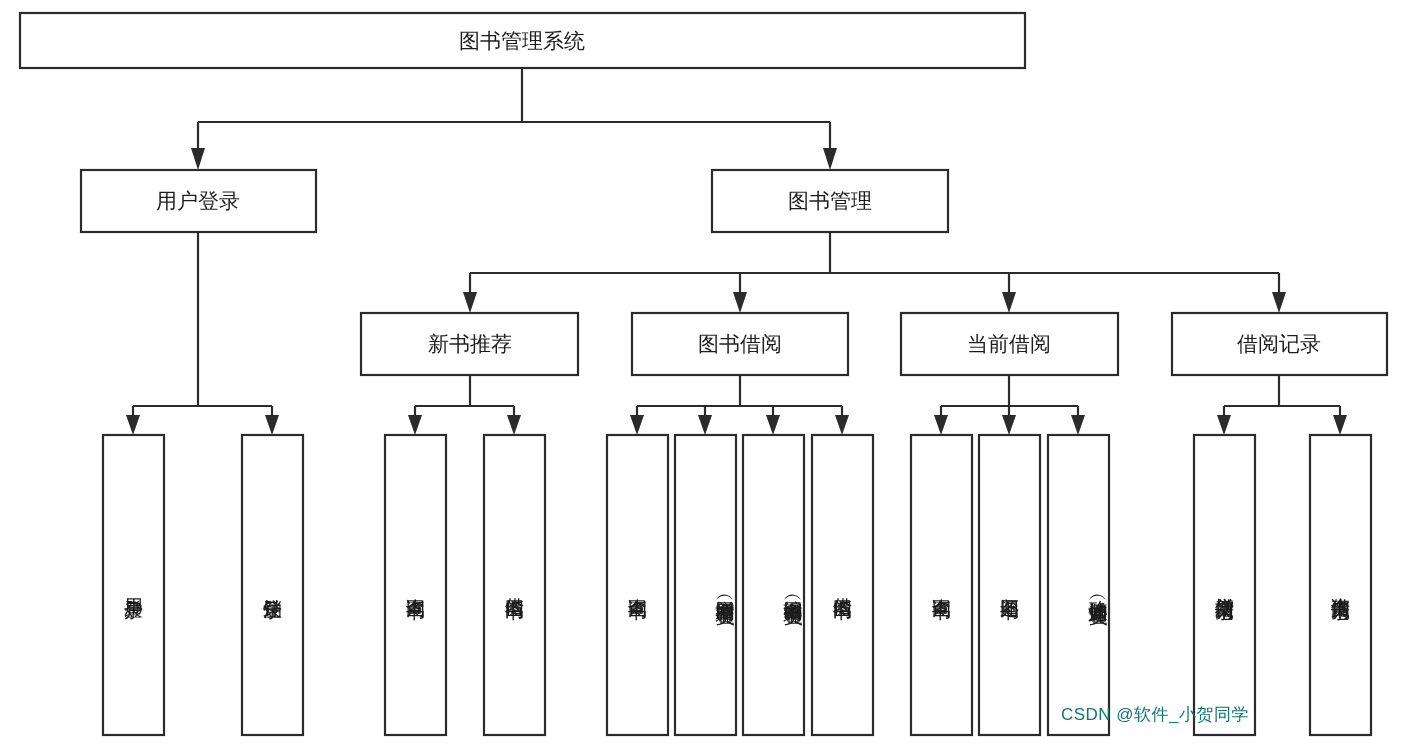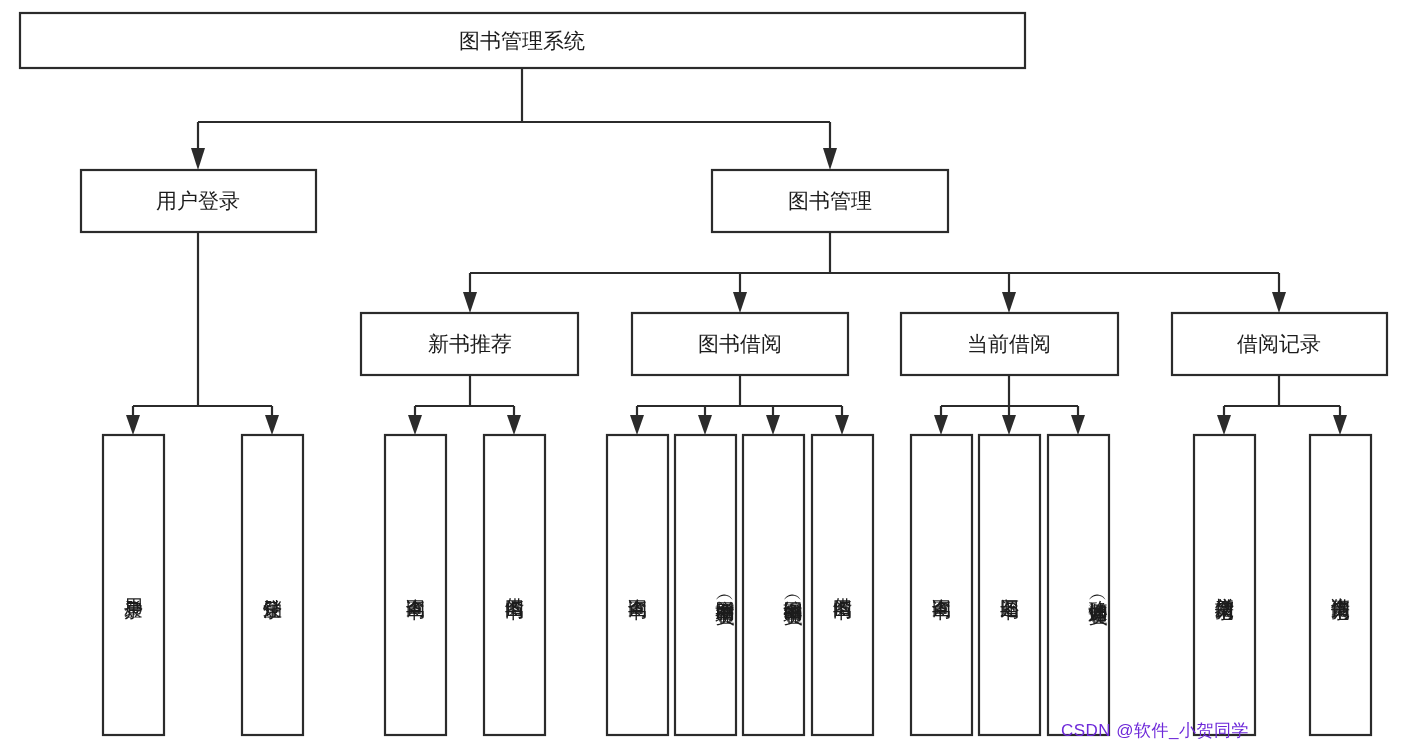--- a/index.html
+++ b/index.html
@@ -60,24 +60,24 @@
     color: #1c1c1c;
     writing-mode: vertical-rl;
     text-orientation: upright;
     letter-spacing: 1px;
     white-space: nowrap;
     pointer-events: none;
   }
   .watermark {
     position: absolute;
     right: 14px;
-    bottom: 5px;
+    bottom: 21px;
     font-family: "Liberation Sans", "DejaVu Sans", sans-serif;
     font-size: 17px;
-    color: #6d28d9;
+    color: #0f766e;
     white-space: nowrap;
     letter-spacing: 0.5px;
   }
 </style>
 </head>
 <body>
 
 <div id="diagram-root">
 
   <svg class="diagram-canvas" viewBox="0 0 1405 747" xmlns="http://www.w3.org/2000/svg">

